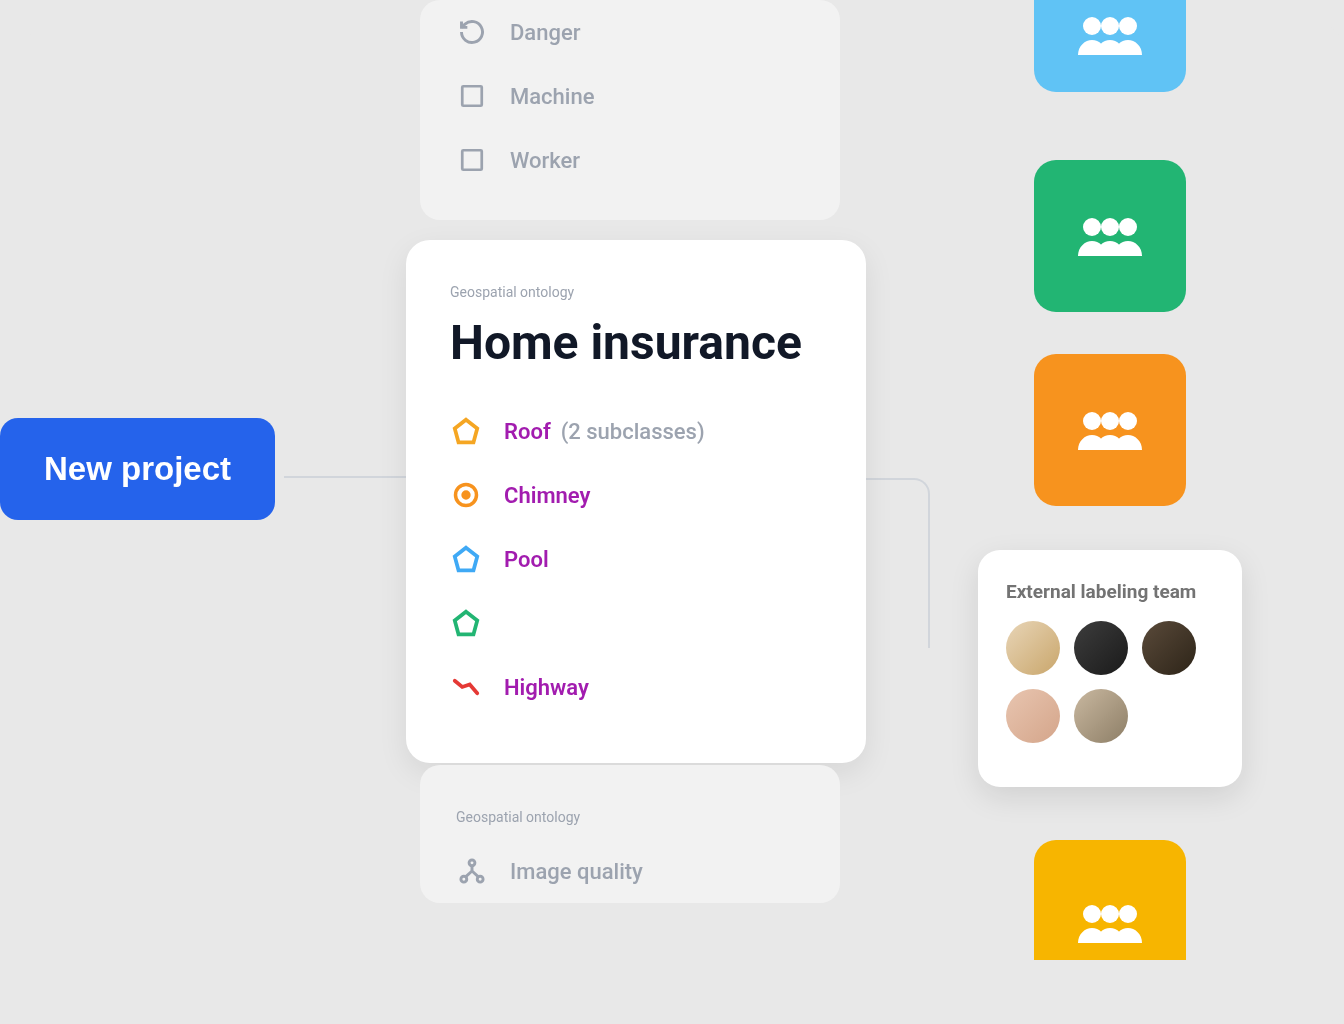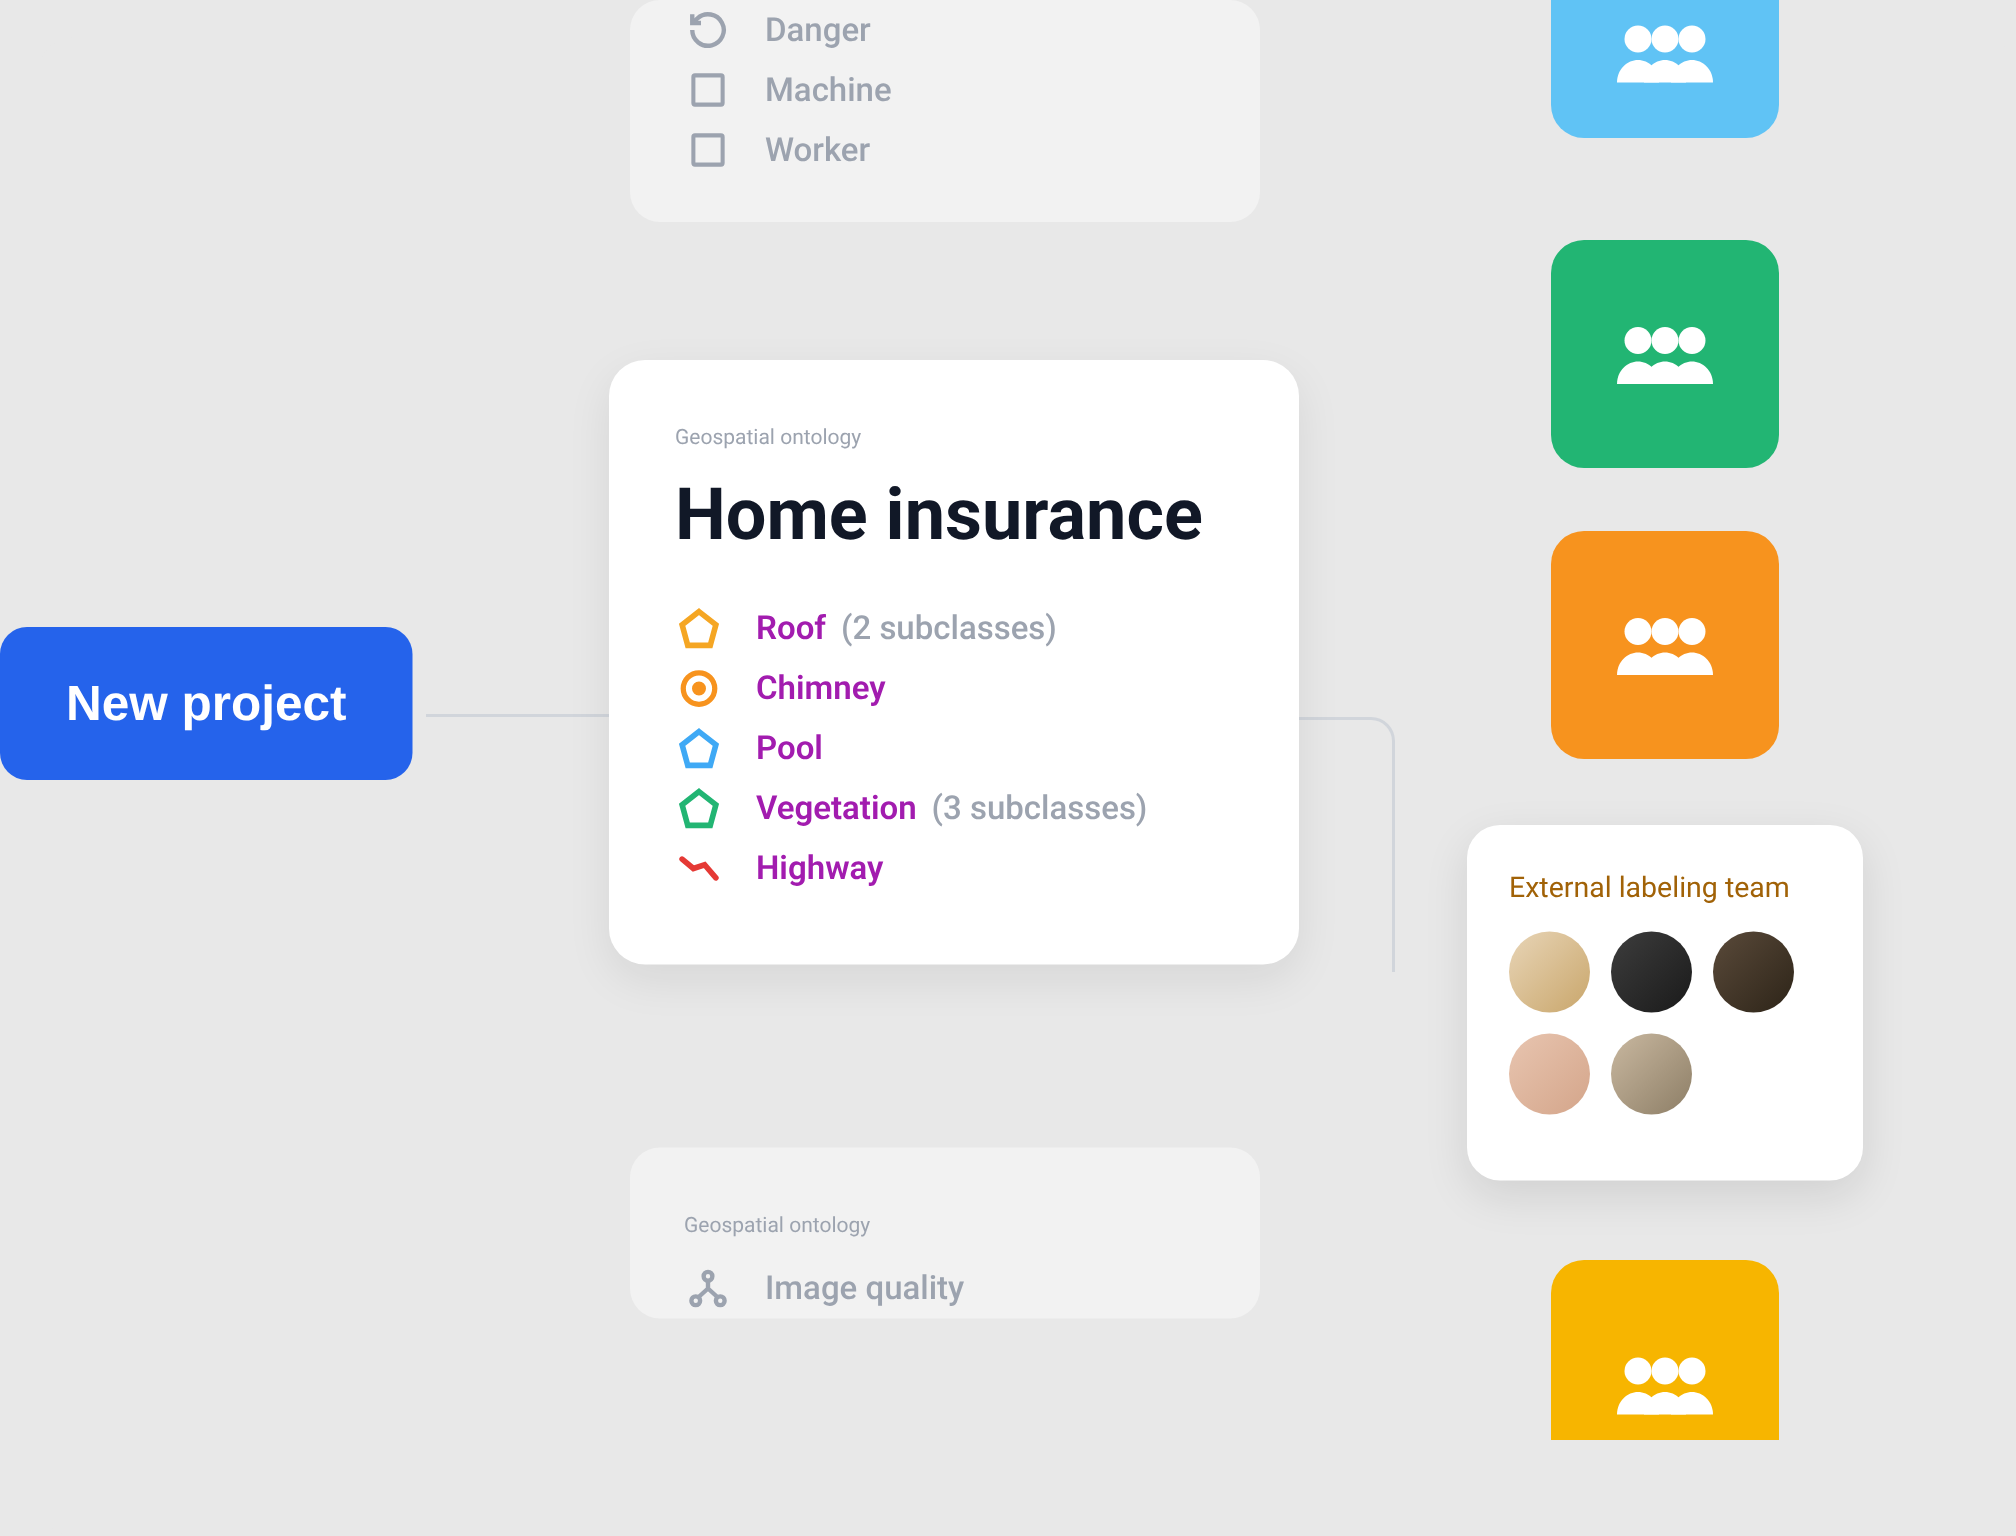--- a/index.html
+++ b/index.html
@@ -71,21 +71,21 @@
       font-size: 48px;
       font-weight: 700;
       color: #111827;
       margin-bottom: 28px;
     }
     .card-bottom .card-title { color: #9CA3AF; }
     .item-row {
       display: flex;
       align-items: center;
       gap: 22px;
-      padding: 4px 0;
+      padding: 16px 0;
     }
     .item-row .icon-slot {
       width: 32px;
       height: 32px;
       display: flex;
       align-items: center;
       justify-content: center;
       flex-shrink: 0;
     }
     .item-label {
@@ -119,22 +119,22 @@
       top: 550px;
       left: 978px;
       width: 264px;
       background: white;
       border-radius: 22px;
       padding: 30px 28px 30px 28px;
       box-shadow: 0 10px 30px rgba(0,0,0,0.1);
     }
     .external-title {
       font-size: 19px;
-      font-weight: 400;
-      color: #a16207;
+      font-weight: 700;
+      color: #737373;
       margin-bottom: 18px;
     }
     .avatar-row {
       display: flex;
       gap: 14px;
       margin-bottom: 14px;
     }
     .avatar {
       width: 54px;
       height: 54px;
@@ -237,24 +237,20 @@
           <polygon points="12 3 21 10 18 21 6 21 3 10"></polygon>
         </svg>
     </span>
     <span class="item-label">Pool</span>
   </div>
   <div class="item-row">
     <span class="icon-slot">
       <svg width="30" height="30" viewBox="0 0 24 24" fill="none" stroke="#22B573" stroke-width="3">
           <polygon points="12 3 21 10 18 21 6 21 3 10"></polygon>
         </svg>
-    </span>
-    <span>
-      <span class="item-label">Vegetation</span>
-      <span class="item-sub">(3 subclasses)</span>
     </span>
   </div>
   <div class="item-row">
     <span class="icon-slot">
       <svg width="30" height="30" viewBox="0 0 24 24" fill="none" stroke="#E53935" stroke-width="3" stroke-linecap="round">
           <polyline points="3 7 9 12 15 10 21 17"></polyline>
         </svg>
     </span>
     <span class="item-label">Highway</span>
   </div>

